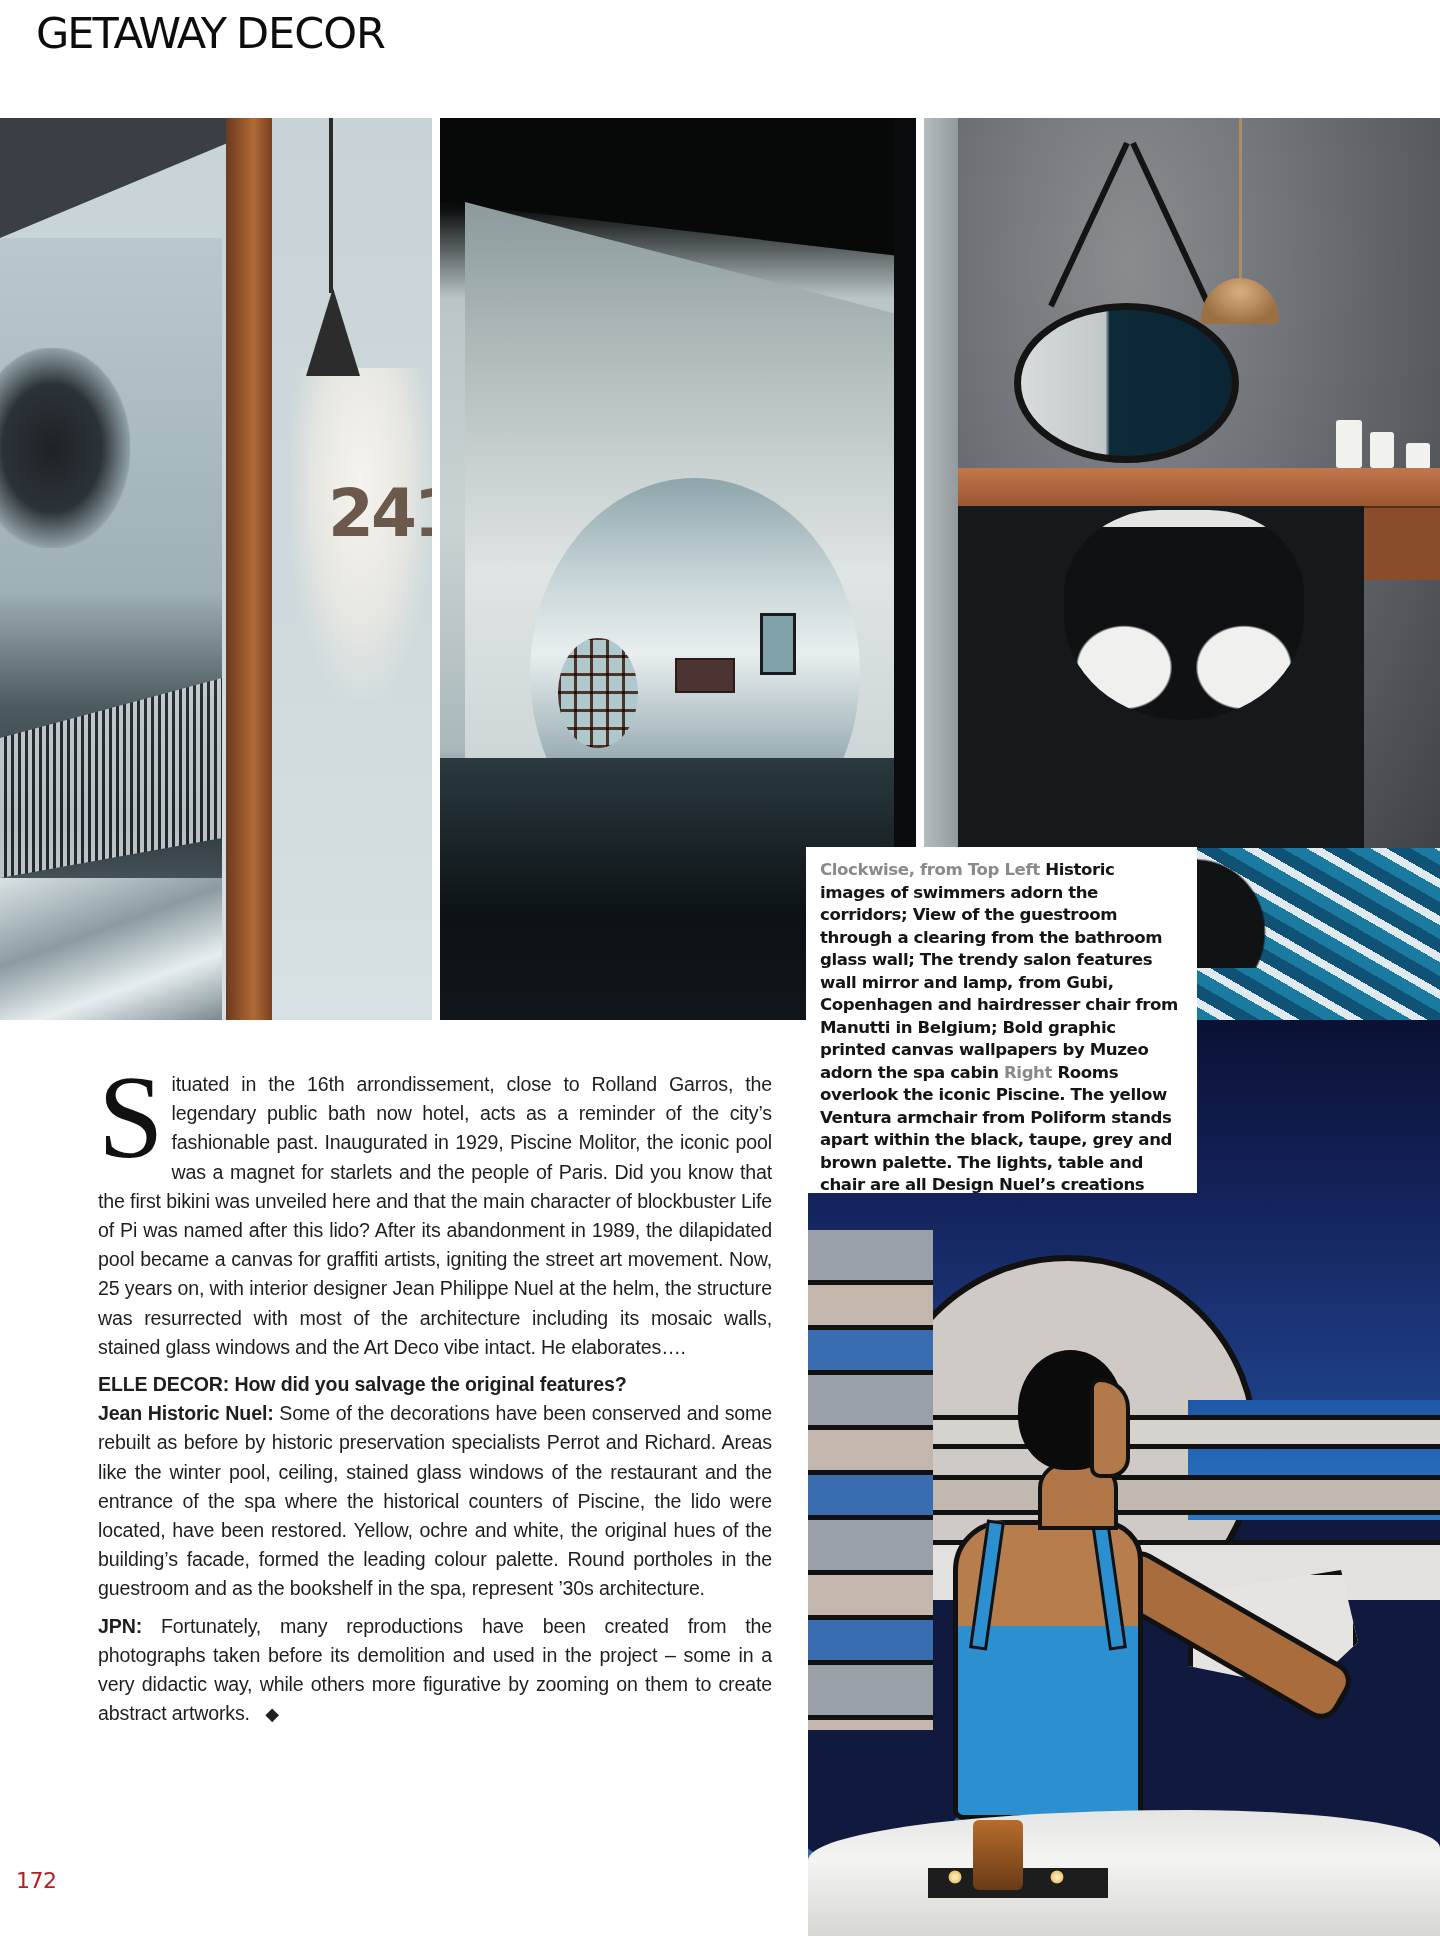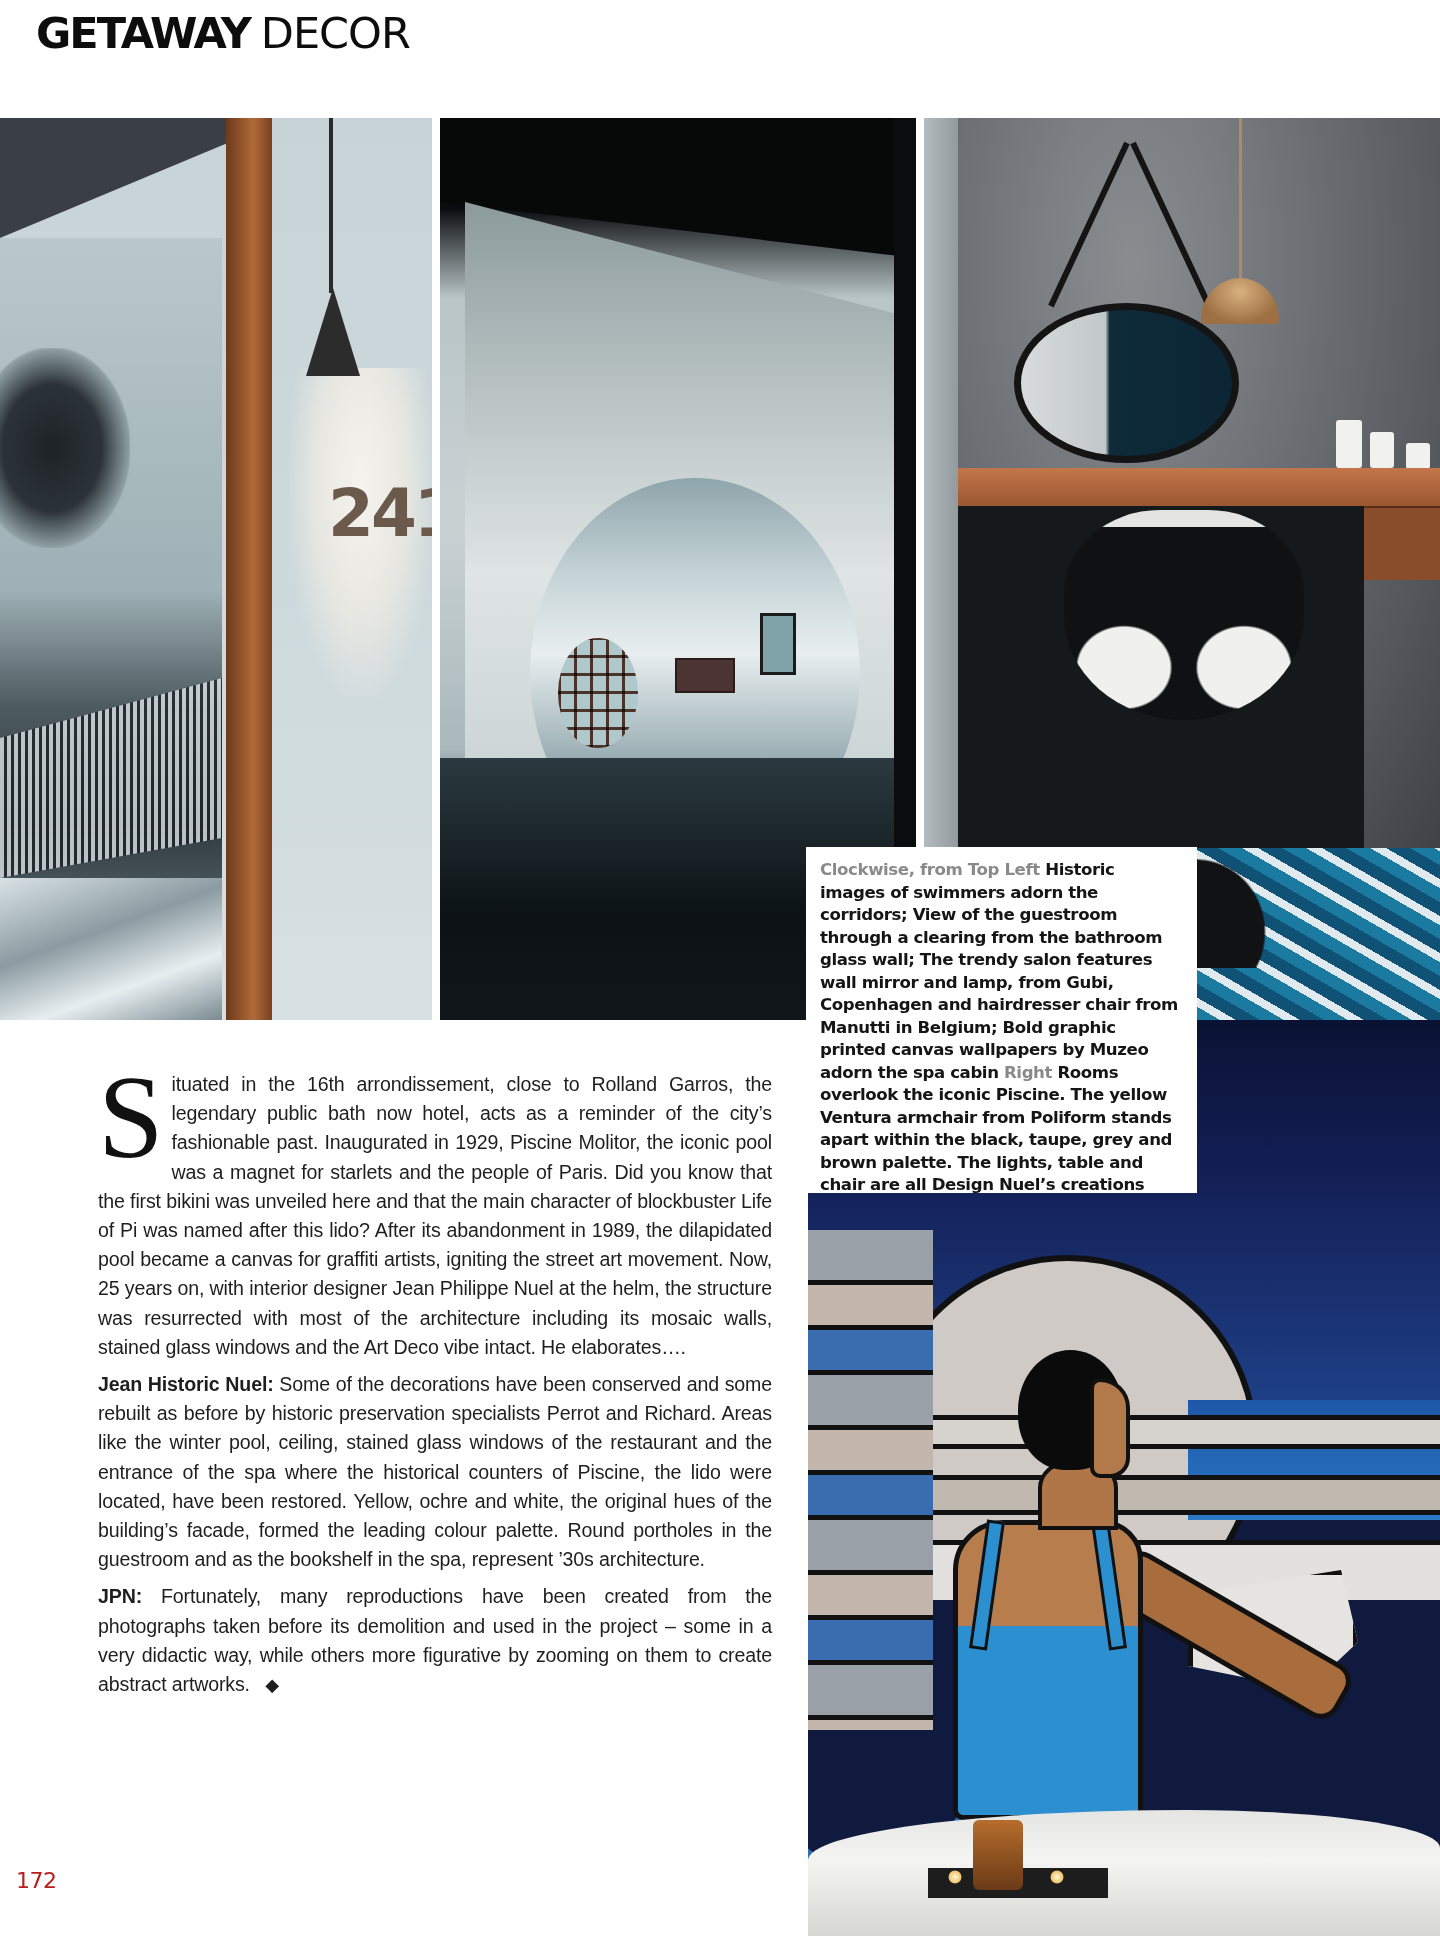--- a/index.html
+++ b/index.html
@@ -1,21 +1,21 @@
 <!DOCTYPE html>
 <html><head>
   <meta charset="utf-8">
   <style>
     * { box-sizing: border-box; margin: 0; padding: 0; }
     html, body { width: 1440px; height: 1936px; background: #ffffff; overflow: hidden; }
     body { position: relative; font-family: "Liberation Sans", sans-serif; color: #1a1a1a; }
 
     
     .header { position: absolute; left: 36px; top: 8px; font-size: 43px; line-height: 50px; letter-spacing: -1px; color: #0d0d0d; }
-    .header .bold { font-weight: bold; font-family: "DejaVu Sans", sans-serif; letter-spacing: -2px; }
+    .header .bold { font-weight: normal; font-family: "DejaVu Sans", sans-serif; letter-spacing: -2px; }
     .header .light { font-weight: normal; font-family: "DejaVu Sans", sans-serif; letter-spacing: -1px; }
 
     
     .photo { position: absolute; overflow: hidden; }
 
     
     #photo-corridor { left: 0; top: 118px; width: 432px; height: 902px;
       background: linear-gradient(180deg, #c7d3d6 0%, #cdd9dc 50%, #d7e0e2 100%); }
     #photo-corridor .ceiling { position:absolute; left:0; top:0; width:230px; height:120px;
       background:#3a3f45; clip-path: polygon(0 0,100% 0,100% 20%,0 100%); }
@@ -224,20 +224,21 @@
   <span>Historic images of swimmers adorn the corridors; View of the guestroom through a clearing from the bathroom glass wall; The trendy salon features wall mirror and lamp, from Gubi, Copenhagen and hairdresser chair from Manutti in Belgium; Bold graphic printed canvas wallpapers by Muzeo adorn the spa cabin</span>
   <span class="lead">Right</span>
   <span>Rooms overlook the iconic Piscine. The yellow Ventura armchair from Poliform stands apart within the black, taupe, grey and brown palette. The lights, table and chair are all Design Nuel’s creations</span>
 </div>
 
 <div class="article">
   <p>
     <span class="dropcap">S</span><span>ituated in the 16th arrondissement, close to Rolland Garros, the legendary public bath now hotel, acts as a reminder of the city’s fashionable past. Inaugurated in 1929, Piscine Molitor, the iconic pool was a magnet for starlets and the people of Paris. Did you know that the first bikini was unveiled here and that the main character of blockbuster Life of Pi was named after this lido? After its abandonment in 1989, the dilapidated pool became a canvas for graffiti artists, igniting the street art movement. Now, 25 years on, with interior designer Jean Philippe Nuel at the helm, the structure was resurrected with most of the architecture including its mosaic walls, stained glass windows and the Art Deco vibe intact. He elaborates….</span>
   </p>
   <p>
+    <span class="question" style="display:block">ELLE DECOR: How did you salvage the original features?</span>
     <span class="speaker">Jean Historic Nuel:</span>
     <span>Some of the decorations have been conserved and some rebuilt as before by historic preservation specialists Perrot and Richard. Areas like the winter pool, ceiling, stained glass windows of the restaurant and the entrance of the spa where the historical counters of Piscine, the lido were located, have been restored. Yellow, ochre and white, the original hues of the building’s facade, formed the leading colour palette. Round portholes in the guestroom and as the bookshelf in the spa, represent ’30s architecture.</span>
   </p>
   <p>
     <span class="speaker">JPN:</span>
     <span>Fortunately, many reproductions have been created from the photographs taken before its demolition and used in the project – some in a very didactic way, while others more figurative by zooming on them to create abstract artworks.</span>
     <span class="end-mark">◆</span>
   </p>
 </div>
 

